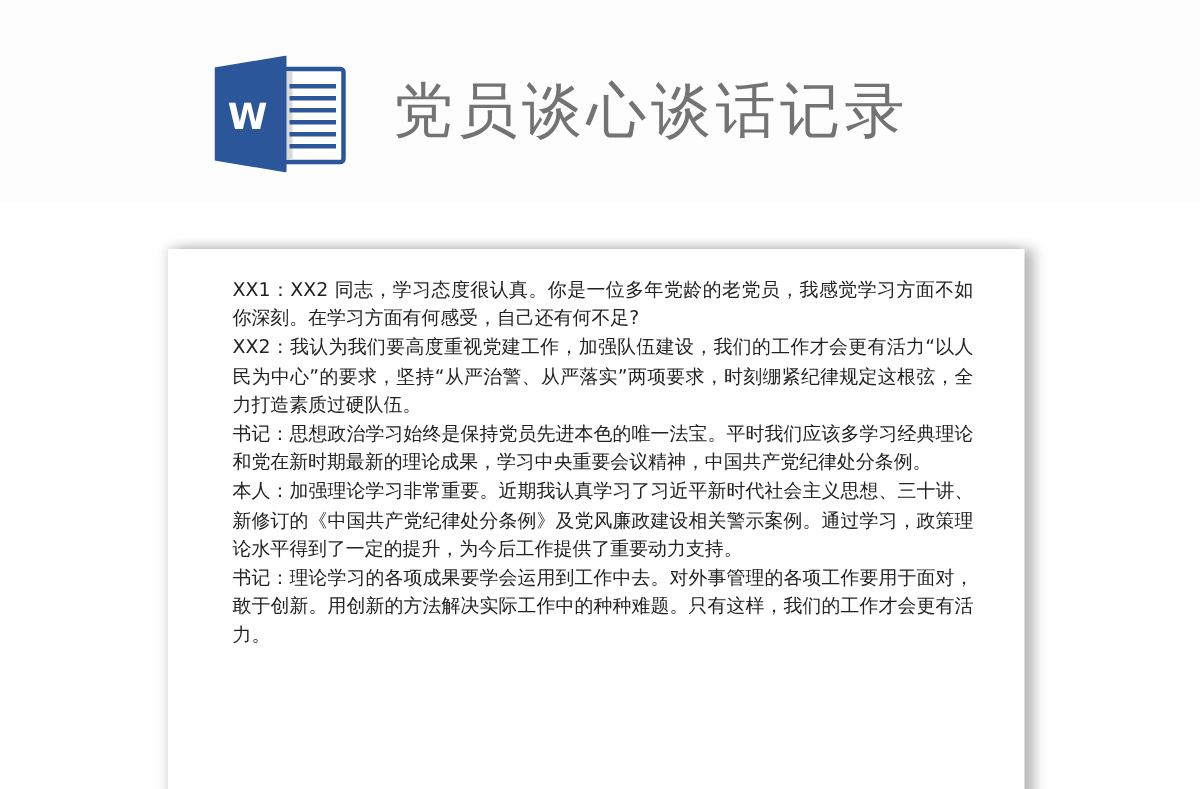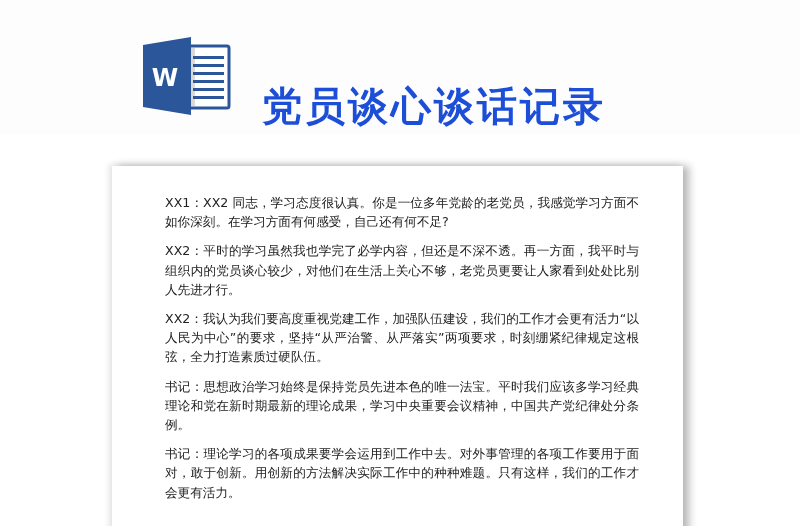--- a/index.html
+++ b/index.html
@@ -11,35 +11,34 @@
     .top-band {
       position: absolute; left: 0; top: 0; width: 800px; height: 135px;
       background: #fdfdfd;
     }
     .word-icon {
       position: absolute; left: 143px; top: 37px; width: 89px; height: 78px;
     }
     .doc-title {
       position: absolute; left: 262px; top: 46px;
       font-size: 40px; line-height: 56px; letter-spacing: 3px;
-      color: #1d4ed8; font-weight: bold;
+      color: #737373; font-weight: normal;
       font-family: "DejaVu Sans", sans-serif;
-      margin-top: 32px;
     }
     .page {
       position: absolute; left: 112px; top: 166px; width: 571px; height: 400px;
       background: #ffffff;
       box-shadow: -3px -2px 6px rgba(0,0,0,0.10), 6px 0 8px rgba(0,0,0,0.28);
     }
     .page-body {
       position: absolute; left: 43px; top: 17px; width: 494px;
       font-size: 12.6px; line-height: 19.2px; color: #222222;
       font-family: "DejaVu Sans", sans-serif;
     }
-    .para { margin: 10px; padding: 0; text-align: justify; word-break: break-all; }
+    .para { margin: 0; padding: 0; text-align: justify; word-break: break-all; }
   </style>
 </head>
 <body>
 
 <div class="top-band"></div>
 
 <div class="word-icon">
   <svg width="89" height="78" viewBox="0 0 89 78" xmlns="http://www.w3.org/2000/svg">
 
     <rect x="40" y="9" width="46" height="62" rx="2" fill="#ffffff" stroke="#2b579a" stroke-width="3"></rect>
@@ -54,19 +53,19 @@
     <polygon points="0,8 48,0 48,78 0,70" fill="#2b579a"></polygon>
     <text x="22" y="49" text-anchor="middle" font-family="DejaVu Sans, sans-serif" font-weight="bold" font-size="24" fill="#ffffff">W</text>
   </svg>
 </div>
 
 <div class="doc-title">党员谈心谈话记录</div>
 
 <div class="page">
   <div class="page-body">
     <p class="para">XX1：XX2 同志，学习态度很认真。你是一位多年党龄的老党员，我感觉学习方面不如你深刻。在学习方面有何感受，自己还有何不足?</p>
-    <p class="para">XX2：平时的学习虽然我也学完了必学内容，但还是不深不透。再一方面，我平时与组织内的党员谈心较少，对他们在生活上关心不够，老党员更要让人家看到处处比别人先进才行。</p>
     <p class="para">XX2：我认为我们要高度重视党建工作，加强队伍建设，我们的工作才会更有活力“以人民为中心”的要求，坚持“从严治警、从严落实”两项要求，时刻绷紧纪律规定这根弦，全力打造素质过硬队伍。</p>
     <p class="para">书记：思想政治学习始终是保持党员先进本色的唯一法宝。平时我们应该多学习经典理论和党在新时期最新的理论成果，学习中央重要会议精神，中国共产党纪律处分条例。</p>
+    <p class="para">本人：加强理论学习非常重要。近期我认真学习了习近平新时代社会主义思想、三十讲、新修订的《中国共产党纪律处分条例》及党风廉政建设相关警示案例。通过学习，政策理论水平得到了一定的提升，为今后工作提供了重要动力支持。</p>
     <p class="para">书记：理论学习的各项成果要学会运用到工作中去。对外事管理的各项工作要用于面对，敢于创新。用创新的方法解决实际工作中的种种难题。只有这样，我们的工作才会更有活力。</p>
 
   </div>
 </div>
 
 </body></html>

